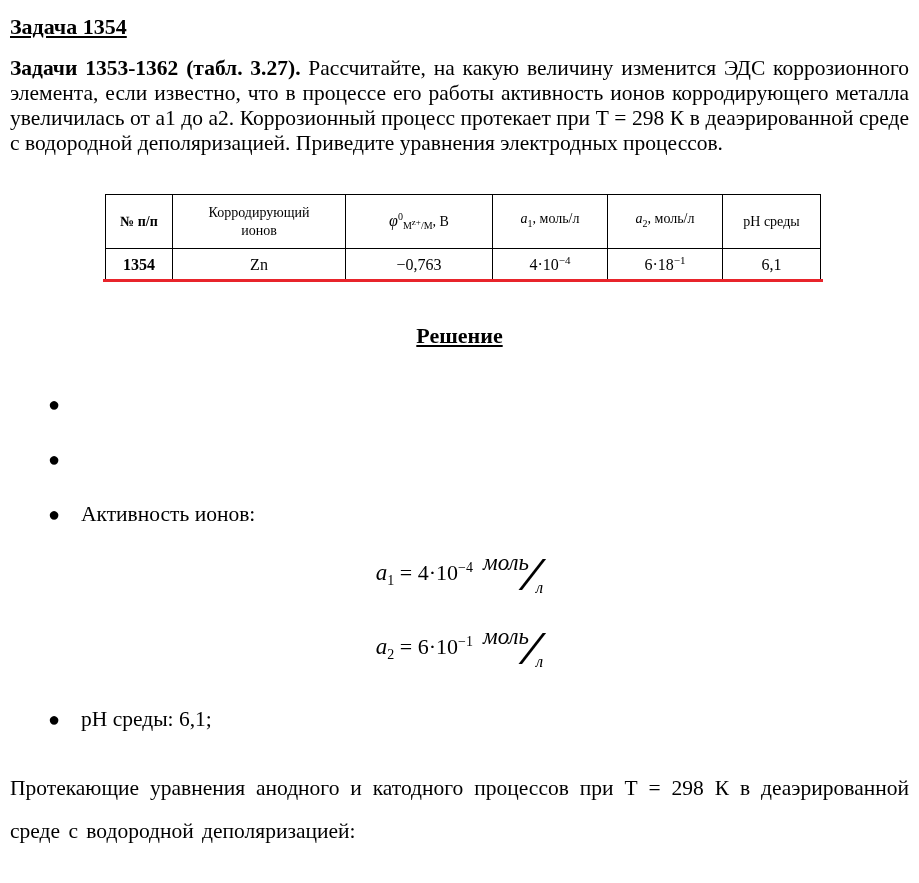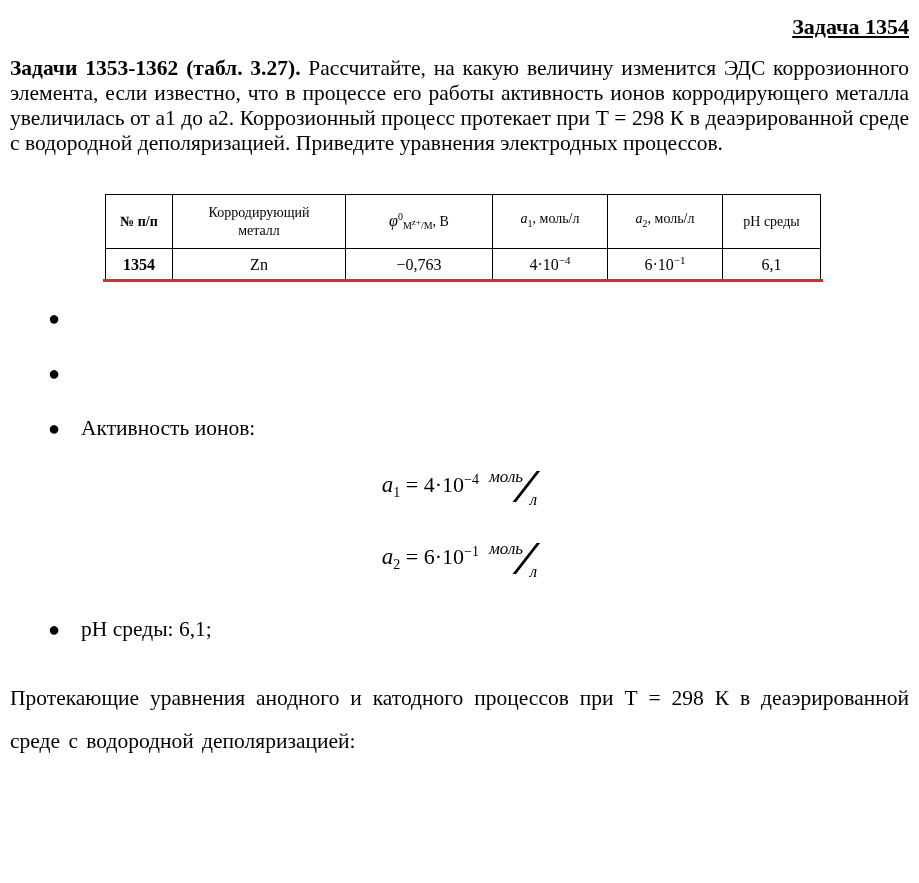--- a/index.html
+++ b/index.html
@@ -5,21 +5,21 @@
   * { margin: 0; padding: 0; box-sizing: border-box; }
   html, body { background: #ffffff; }
   body {
     width: 919px; height: 883px; overflow: hidden;
     font-family: "Liberation Serif", serif;
     color: #000;
   }
   .page { padding: 14px 10px 0 10px; }
 
   .doc-title {
-    text-align: right; font-weight: bold; font-size: 22px;
+    text-align: left; font-weight: bold; font-size: 22px;
     text-decoration: underline; margin-bottom: 16px;
   }
 
   .para {
     font-size: 21.5px; line-height: 25px; text-align: justify;
   }
   .lead { font-weight: bold; }
 
   
   .table-wrap { position: relative; width: 715px; margin: 38px 0 16px 95px; }
@@ -58,21 +58,21 @@
     font-style: italic;
   }
   .phi-stack .ps-top { margin-bottom: 1px; font-style: normal; }
   .phi-stack sup { font-size: 9px; font-style: normal; }
 
   .equation { text-align: center; font-size: 22px; margin: 14px 0 26px 0; }
   .equation .var-i { font-size: 23px; }
   .equation sub { font-size: 14px; }
   .equation sup { font-size: 14px; }
   .dfrac { margin-left: 10px; white-space: nowrap; }
-  .dfrac .fnum { font-size: 17px; font-style: italic; vertical-align: 10px; }
+  .dfrac .fnum { font-size: 23px; font-style: italic; vertical-align: 10px; }
   .dfrac .fslash { font-size: 40px; font-style: italic; vertical-align: -9px; font-family: "DejaVu Sans", sans-serif; }
   .dfrac .fden { font-size: 17px; font-style: italic; vertical-align: -13px; }
 
   .footer-para { font-size: 21.5px; line-height: 43px; text-align: justify; margin-top: 26px; word-spacing: 3px; }
 </style>
 </head>
 <body>
 
 <div class="page">
 
@@ -86,41 +86,42 @@
           <col class="c1">
           <col class="c2">
           <col class="c3">
           <col class="c4">
           <col class="c5">
           <col class="c6">
         </colgroup>
       <thead>
         <tr>
           <th class="bold"><span>№ п/п</span></th>
-          <th><span>Корродирующий</span><br><span>металл</span></th>
+          <th><span>Корродирующий</span><br><span>ионов</span></th>
           <th><span class="phi-i">φ</span><sup>0</sup><sub><span>М</span><sup>z+</sup><span>/М</span></sub><span>, В</span></th>
           <th><span class="var-i">a</span><sub>1</sub><span>, моль/л</span></th>
           <th><span class="var-i">a</span><sub>2</sub><span>, моль/л</span></th>
           <th><span>рН среды</span></th>
         </tr>
       </thead>
       <tbody>
         <tr>
           <td class="bold">1354</td>
           <td>Zn</td>
           <td>−0,763</td>
           <td><span>4·10</span><sup>−4</sup></td>
-          <td><span>6·10</span><sup>−1</sup></td>
+          <td><span>6·18</span><sup>−1</sup></td>
           <td>6,1</td>
         </tr>
       </tbody>
     </table>
     <div class="red-line"></div>
   </div>
 
+  <div class="solution-heading">Решение</div>
 
   <div class="bullets">
 
     <div class="bullet">
       <span class="marker">●</span>
     </div>
 
     <div class="bullet">
       <span class="marker">●</span>
     </div>

